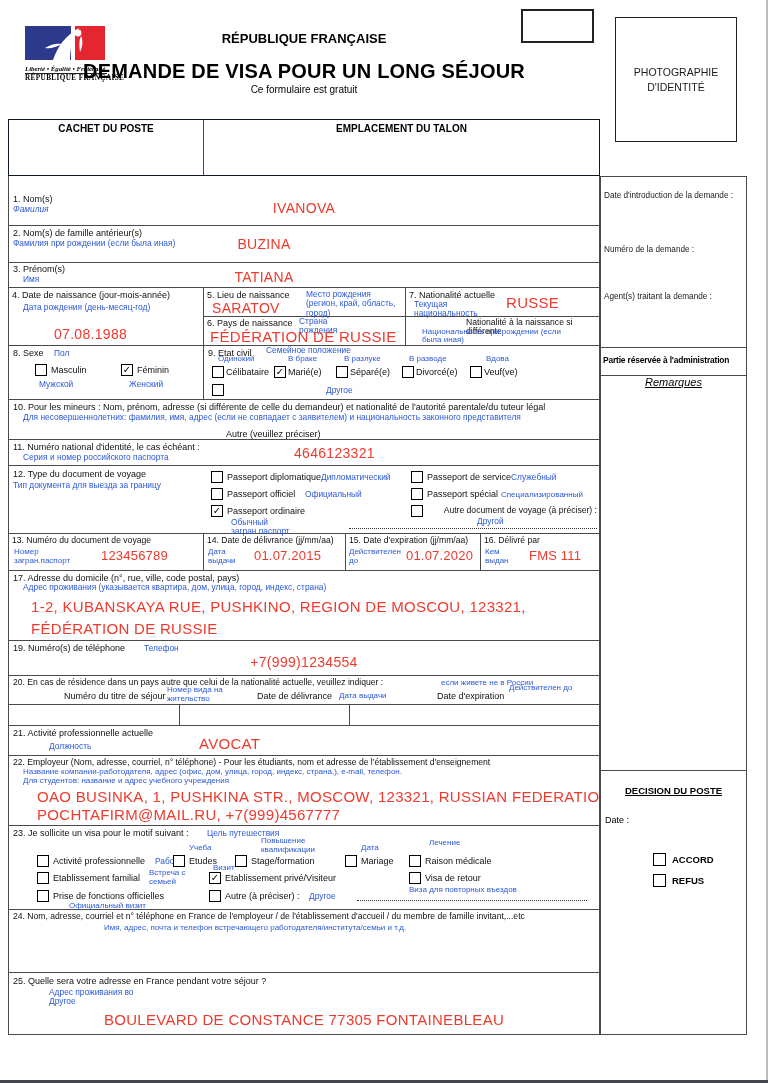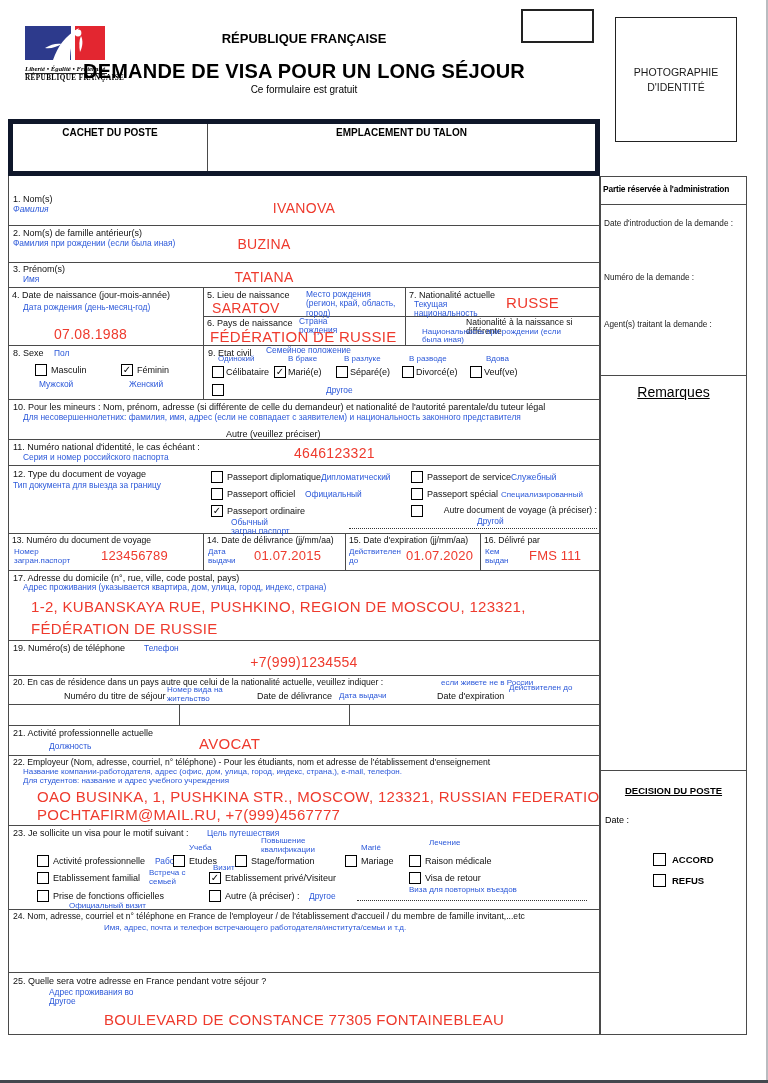--- a/index.html
+++ b/index.html
@@ -66,21 +66,21 @@
 
   <div class="titles abs" style="top:31px;font-weight:700;font-size:13px;">RÉPUBLIQUE FRANÇAISE</div>
   <div class="titles abs" style="top:60px;font-weight:700;font-size:20px;letter-spacing:.2px;">DEMANDE DE VISA POUR UN LONG SÉJOUR</div>
   <div class="titles abs" style="top:84px;font-size:10px;">Ce formulaire est gratuit</div>
 
   <div class="mini-box"></div>
   <div class="photo-box">
     <div>PHOTOGRAPHIE D'IDENTITÉ</div>
   </div>
 
-  <div class="stamp-table" style="border:5px solid #0f172a;">
+  <div class="stamp-table" style="border:1px solid #0f172a;">
     <div style="width:195px;border-right:1px solid #4a4a4a;box-sizing:border-box;">
       <div class="stamp-lbl">CACHET DU POSTE</div>
     </div>
     <div style="flex:1;">
       <div class="stamp-lbl">EMPLACEMENT DU TALON</div>
     </div>
   </div>
 
   <div class="mainform" style="top:176px;height:859px;border-top:none;">
 
@@ -276,21 +276,21 @@
       <div class="abs ru-sm" style="left:14px;top:21px;">Для студентов: название и адрес учебного учреждения</div>
       <div class="abs val-lg" style="left:28px;top:32px;">OAO BUSINKA, 1, PUSHKINA STR., MOSCOW, 123321, RUSSIAN FEDERATION,</div>
       <div class="abs val-lg" style="left:28px;top:50px;">POCHTAFIRM@MAIL.RU, +7(999)4567777</div>
     </div>
 
     <div class="frow" style="height:84px;">
       <div class="abs lbl" style="left:4px;top:2px;">23. Je sollicite un visa pour le motif suivant :</div>
       <div class="abs ru" style="left:198px;top:3px;">Цель путешествия</div>
       <div class="abs ru-sm" style="left:180px;top:18px;">Учеба</div>
       <div class="abs ru-sm" style="left:252px;top:11px;width:72px;">Повышение квалификации</div>
-      <div class="abs ru-sm" style="left:352px;top:18px;">Marié</div>
+      <div class="abs ru-sm" style="left:352px;top:18px;">Дата</div>
       <div class="abs ru-sm" style="left:420px;top:13px;">Лечение</div>
       <span class="cb" style="left:28px;top:29px;"></span>
       <div class="abs lbl" style="left:44px;top:30px;">Activité professionnelle</div>
       <div class="abs ru" style="left:146px;top:31px;">Работа</div>
       <span class="cb" style="left:164px;top:29px;"></span>
       <div class="abs lbl" style="left:180px;top:30px;">Etudes</div>
       <span class="cb" style="left:226px;top:29px;"></span>
       <div class="abs lbl" style="left:242px;top:30px;">Stage/formation</div>
       <span class="cb" style="left:336px;top:29px;"></span>
       <div class="abs lbl" style="left:352px;top:30px;">Mariage</div>
@@ -321,30 +321,30 @@
 
     <div class="frow" style="height:78px;">
       <div class="abs lbl" style="left:4px;top:3px;">25. Quelle sera votre adresse en France pendant votre séjour ?</div>
       <div class="abs ru" style="left:40px;top:15px;width:110px;">Адрес проживания во Другое</div>
       <div class="abs val-lg ctr" style="top:38px;">BOULEVARD DE CONSTANCE 77305 FONTAINEBLEAU</div>
     </div>
 
   </div>
 
   <div class="sidebar">
-    <div class="scell" style="height:28px;">
-      <div class="abs" style="left:2px;top:7px;width:143px;font-weight:700;font-size:8.4px;letter-spacing:-0.15px;white-space:nowrap;">Partie réservée à l'administration</div>
-    </div>
     <div class="scell" style="height:171px;">
       <div class="abs admin-lbl" style="left:3px;top:14px;">Date d'introduction de la demande :</div>
       <div class="abs admin-lbl" style="left:3px;top:68px;">Numéro de la demande :</div>
       <div class="abs admin-lbl" style="left:3px;top:115px;">Agent(s) traitant la demande :</div>
     </div>
+    <div class="scell" style="height:28px;">
+      <div class="abs" style="left:2px;top:7px;width:143px;font-weight:700;font-size:8.4px;letter-spacing:-0.15px;white-space:nowrap;">Partie réservée à l'administration</div>
+    </div>
     <div class="scell" style="height:395px;">
-      <div class="abs" style="left:0;top:8px;width:100%;text-align:center;font-size:14px;text-decoration:underline;">Remarques</div>
+      <div class="abs" style="left:0;top:0;width:100%;text-align:center;font-style:italic;font-size:11px;text-decoration:underline;">Remarques</div>
     </div>
     <div class="scell" style="height:265px;">
       <div class="abs" style="left:0;top:14px;width:100%;text-align:center;font-weight:700;font-size:9.5px;text-decoration:underline;">DECISION DU POSTE</div>
       <div class="abs" style="left:4px;top:44px;font-size:9px;">Date :</div>
       <span class="cb" style="left:52px;top:82px;width:11px;height:11px;"></span>
       <div class="abs" style="left:71px;top:83px;font-weight:700;font-size:9.5px;">ACCORD</div>
       <span class="cb" style="left:52px;top:103px;width:11px;height:11px;"></span>
       <div class="abs" style="left:71px;top:104px;font-weight:700;font-size:9.5px;">REFUS</div>
     </div>
   </div>

